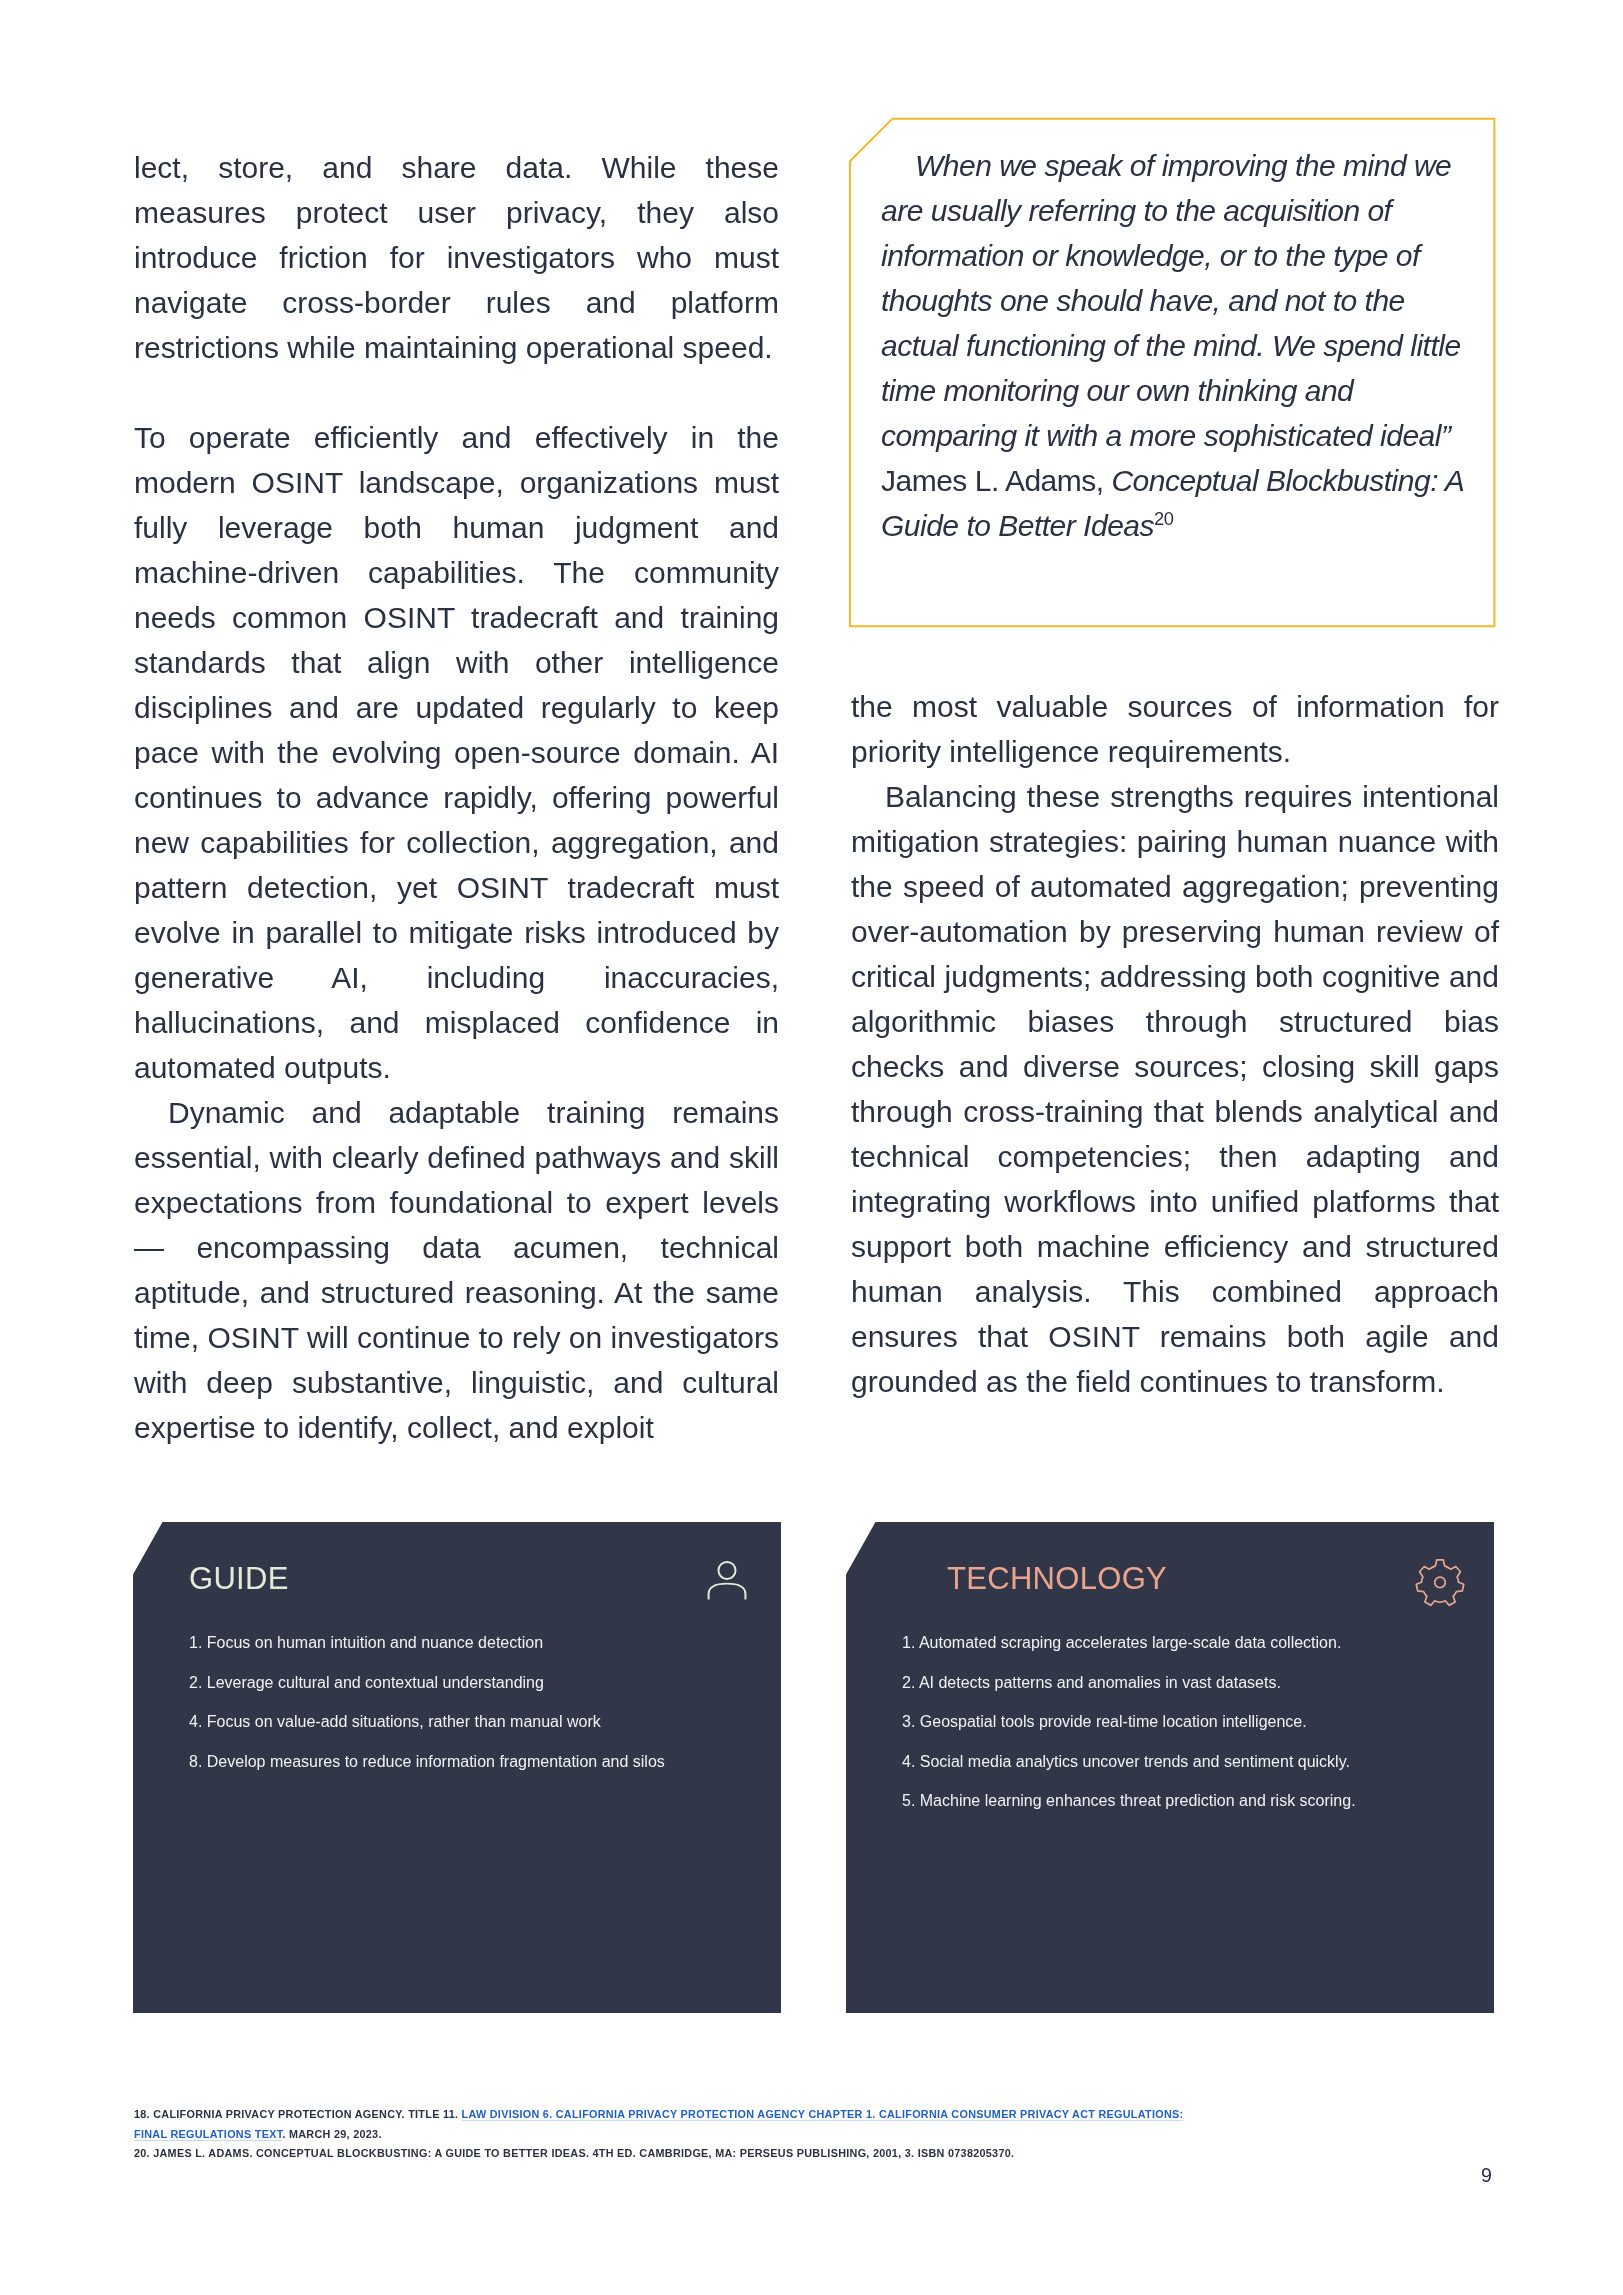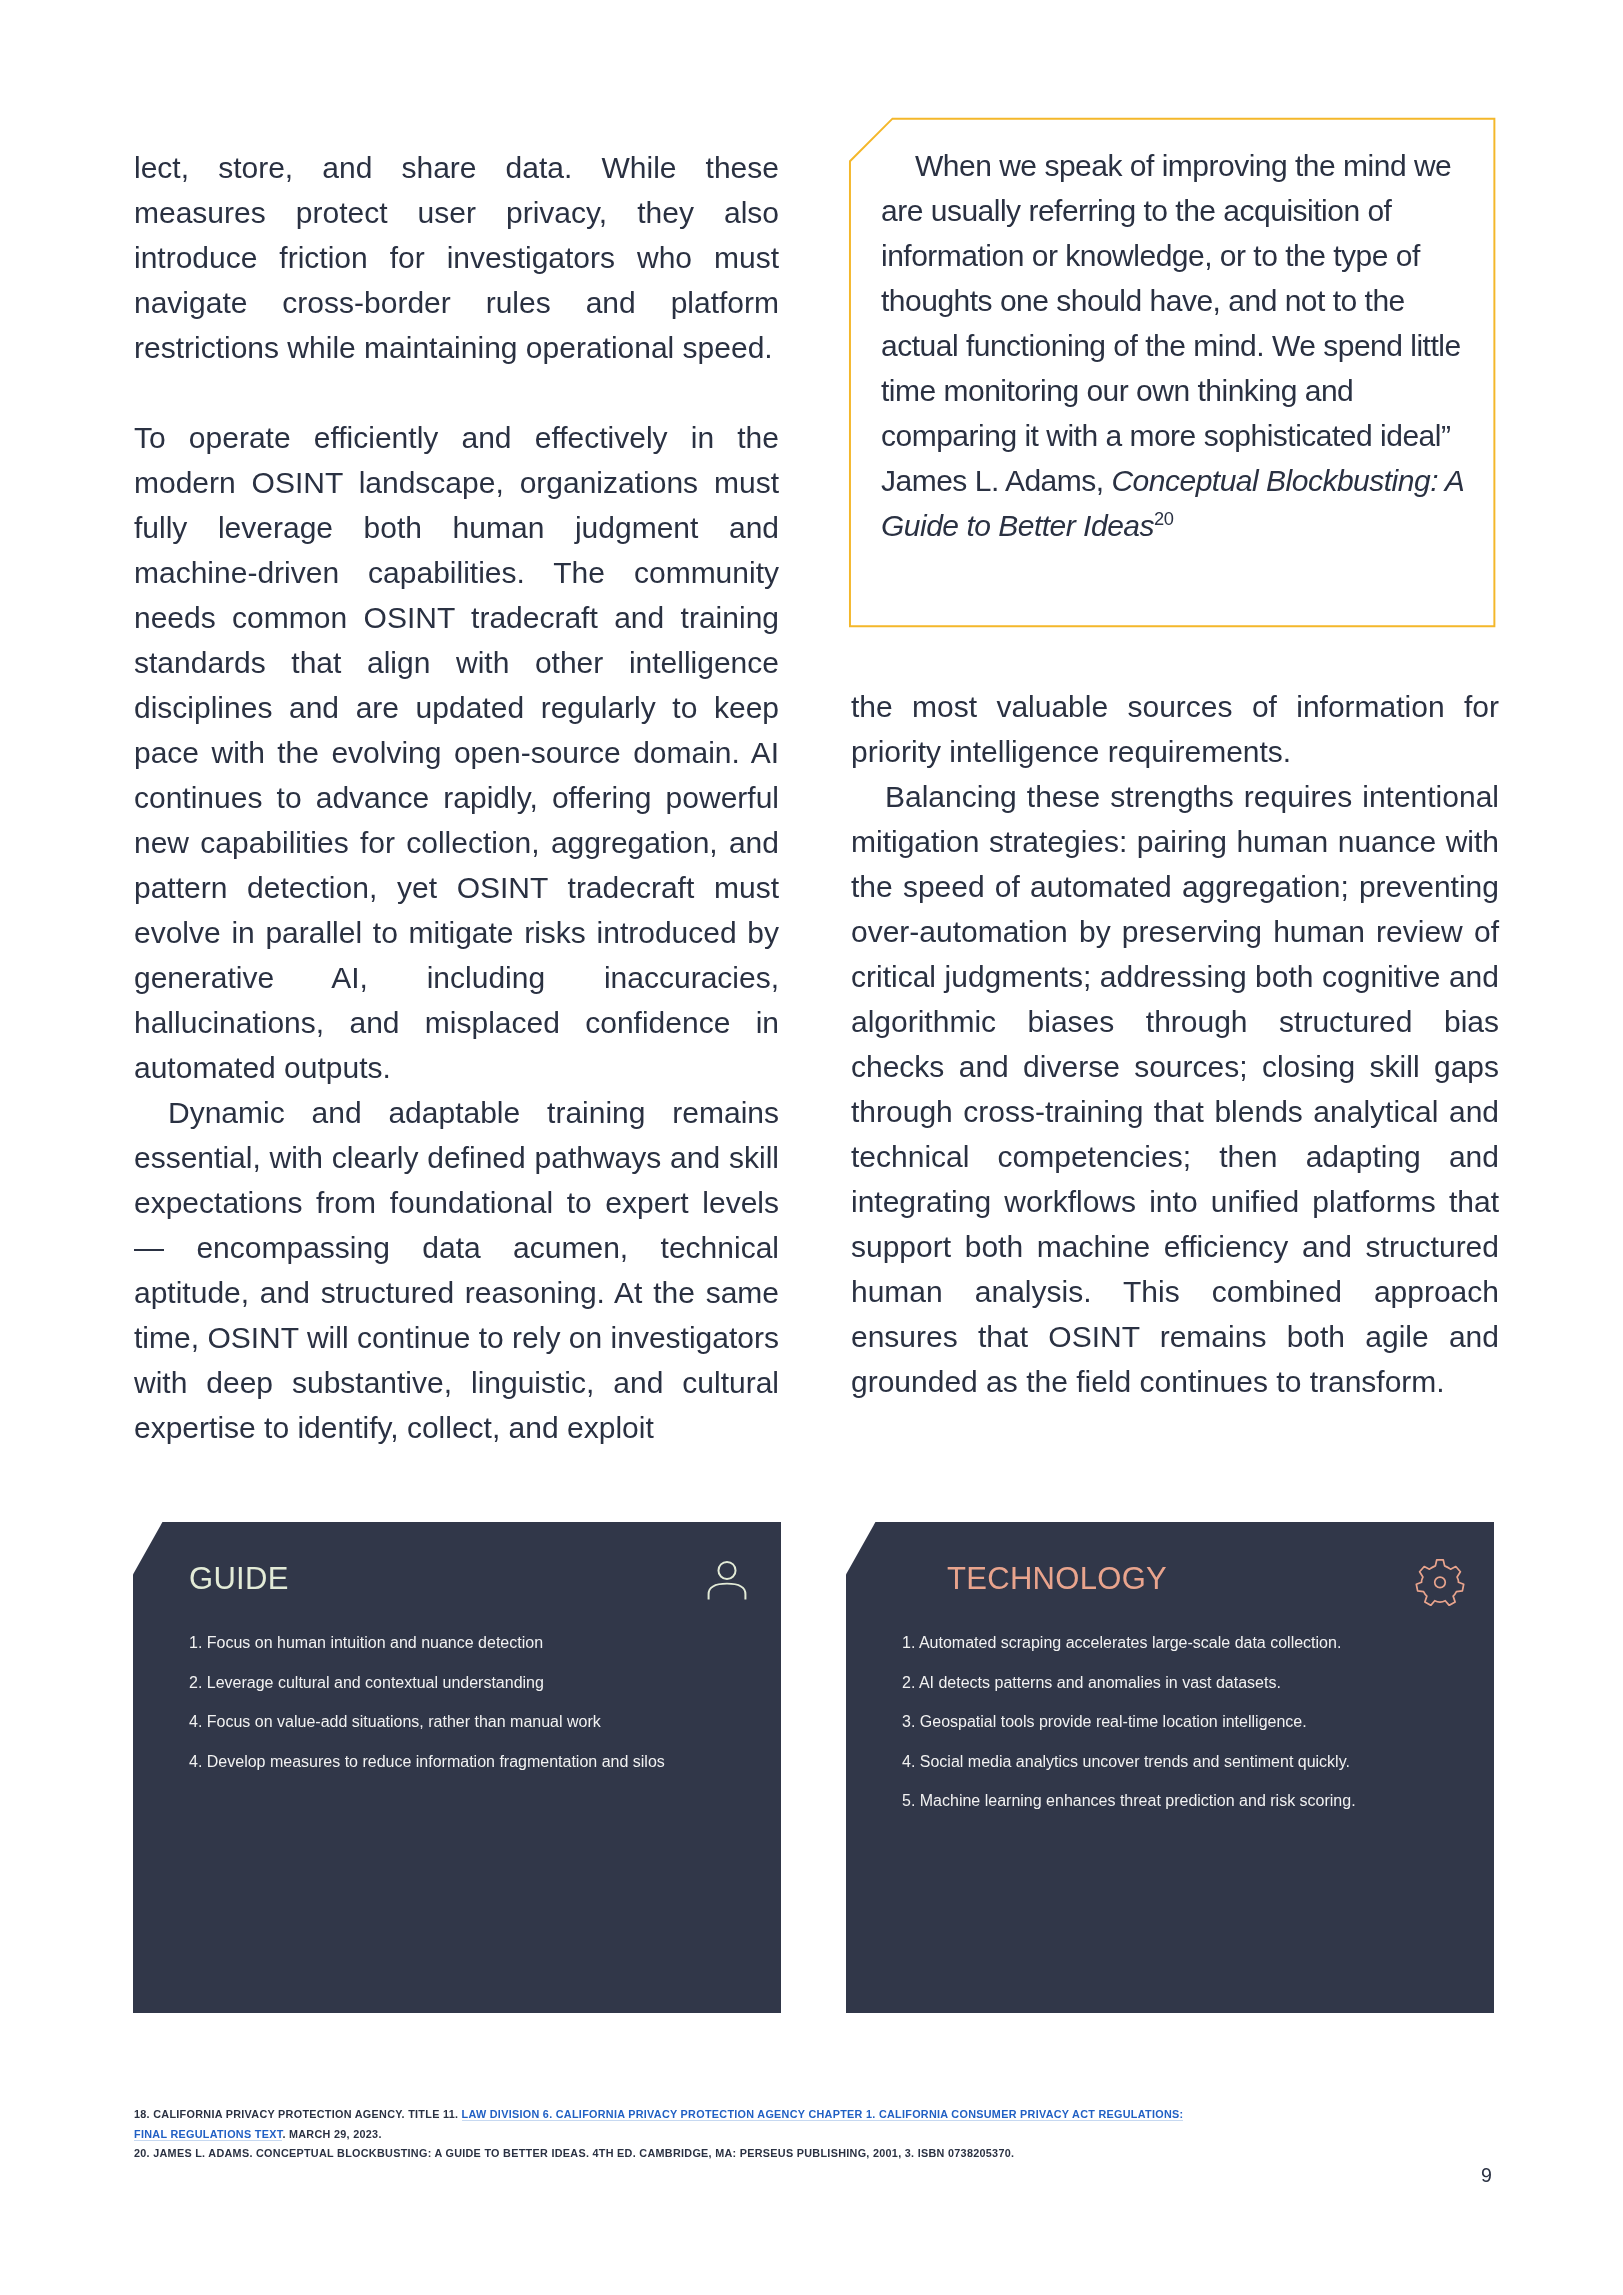--- a/index.html
+++ b/index.html
@@ -9,21 +9,21 @@
   .col p { margin:0; }
   .col p.indent { text-indent:34px; }
   .col p.gap { margin-top:45px; }
   #col-left { left:134px; top:145px; width:645px; }
   #col-right-bottom { left:851px; top:684px; width:648px; }
 
   .quote-box { position:absolute; left:848px; top:117px; width:649px; height:511px; }
   .quote-box svg { position:absolute; left:0; top:0; }
   .quote-text { position:absolute; left:33px; top:26px; width:589px; font-size:30px; line-height:45px; color:#2a3142; letter-spacing:-0.5px; }
   .quote-text p { margin:0; }
-  .quote-text .lead { text-indent:34px; }
+  .quote-text .lead { text-indent:34px;font-style:italic; }
   .quote-attr { font-style:normal; }
   .quote-attr em { font-style:italic; }
   .quote-attr sup { font-size:18.3px; vertical-align:super; line-height:0; }
 
   .panel { position:absolute; top:1522px; width:648px; height:491px; }
   #panel-human { left:133px; }
   #panel-tech { left:846px; }
   .panel svg.bg { position:absolute; left:0; top:0; }
   .panel .title { position:absolute; left:56px; top:39px; font-size:31px; letter-spacing:0.3px; }
   #panel-human .title { left:56px; color:#e3ebd7; }
@@ -70,21 +70,21 @@
   </svg>
   <div class="title">GUIDE</div>
   <svg class="icon" viewBox="0 0 76 76">
     <circle cx="38" cy="22" r="13" fill="none" stroke="#e3ebd7" stroke-width="3"></circle>
     <path d="M10 66 L10 58 Q10 42 38 42 Q66 42 66 58 L66 66" fill="none" stroke="#e3ebd7" stroke-width="3"></path>
   </svg>
   <ol>
     <li>1. Focus on human intuition and nuance detection</li>
     <li>2. Leverage cultural and contextual understanding</li>
     <li class="hang">4. Focus on value-add situations, rather than manual work</li>
-    <li class="hang">4. Develop measures to reduce information fragmentation and silos</li>
+    <li class="hang">8. Develop measures to reduce information fragmentation and silos</li>
   </ol>
 </div>
 
 <div class="panel" id="panel-tech">
   <svg class="bg" width="648" height="491" viewBox="0 0 990 750">
     <polygon points="45,0 990,0 990,750 0,750 0,80" fill="#313749"></polygon>
   </svg>
   <div class="title">TECHNOLOGY</div>
   <svg class="icon" viewBox="0 0 76 76">
     <path d="M33 6 L43 6 L45 15 Q50 17 54 20 L62 16 L69 24 L64 32 Q66 36 66 38 L66 40 L74 43 L72 53 L63 54 Q61 58 58 61 L61 70 L52 75 L46 68 Q42 70 38 70 Q34 70 30 68 L24 75 L15 70 L18 61 Q15 58 13 54 L4 53 L2 43 L10 40 L10 38 Q10 36 12 32 L7 24 L14 16 L22 20 Q26 17 31 15 Z" fill="none" stroke="#e9a48d" stroke-width="2.6" stroke-linejoin="round"></path>

